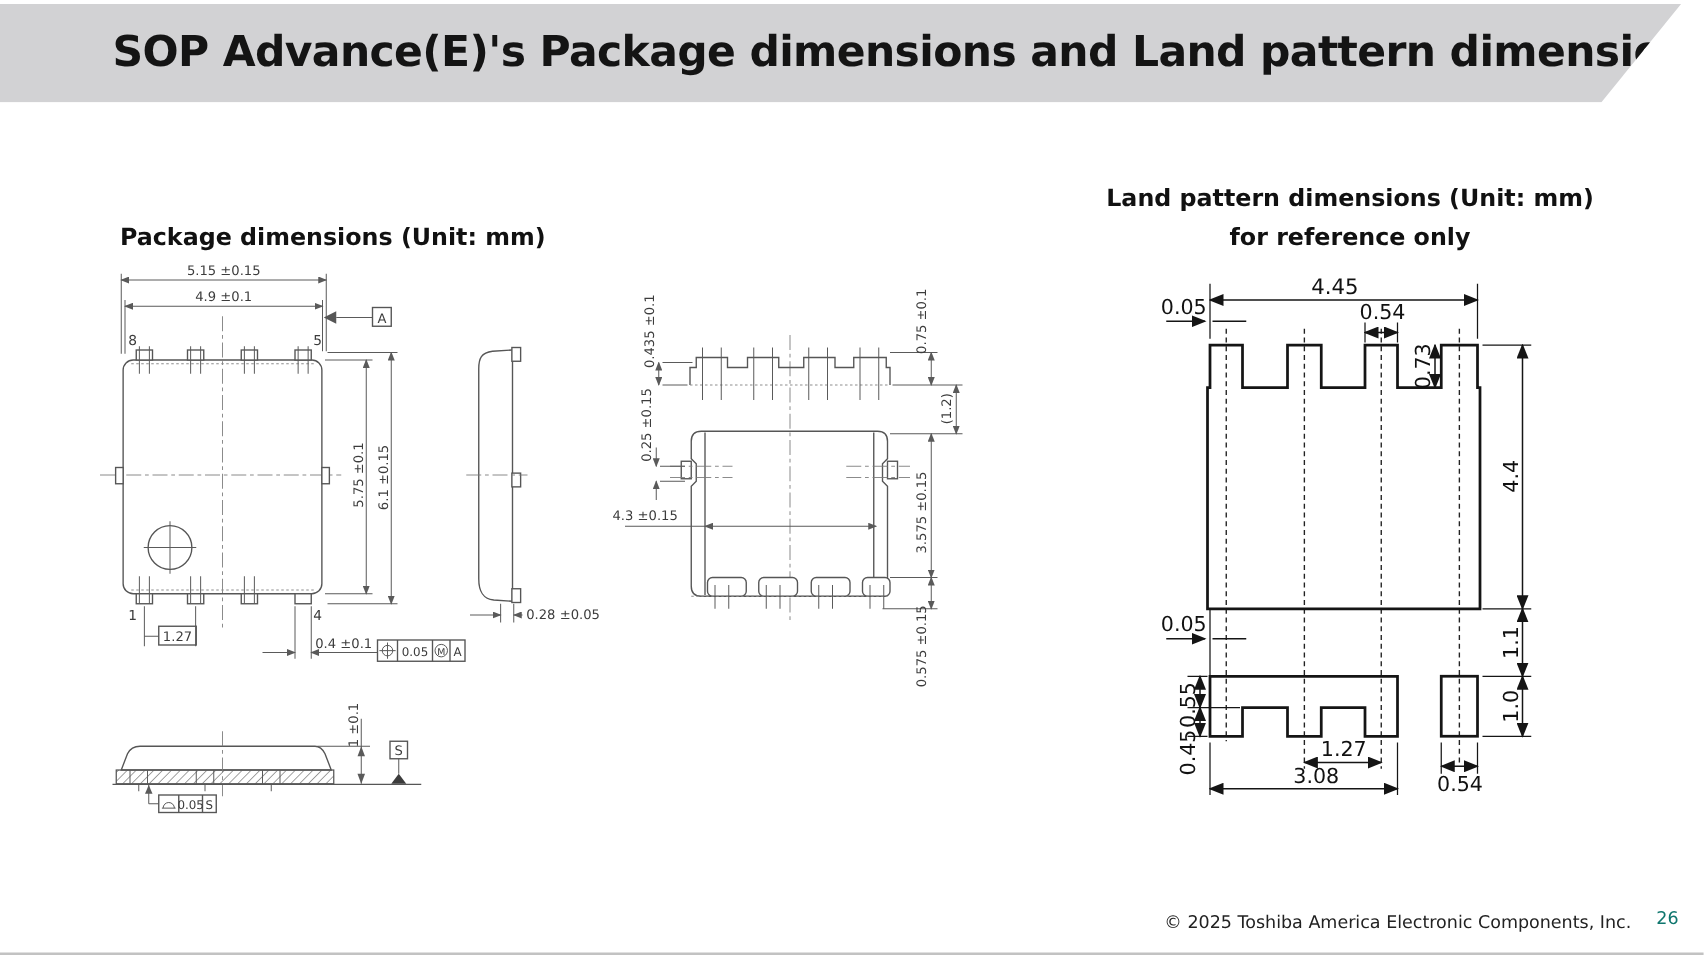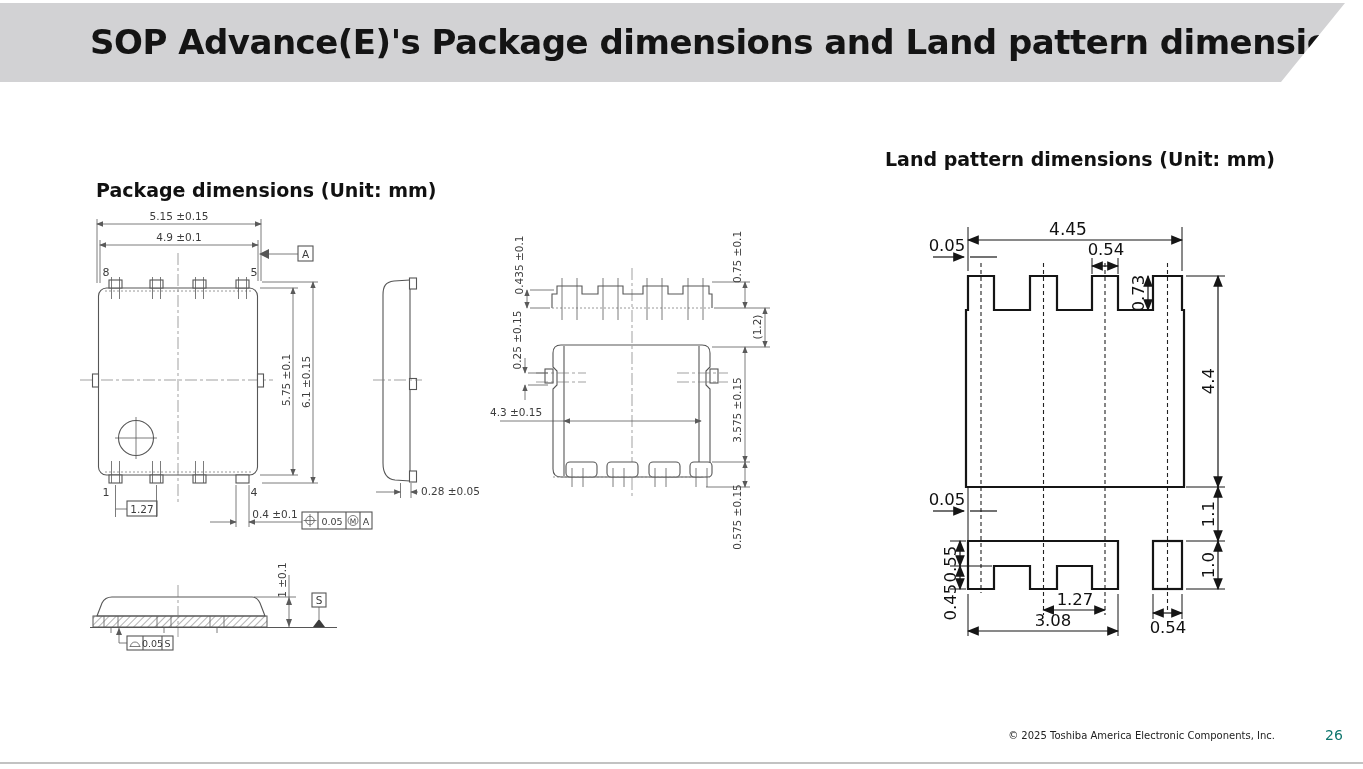--- a/index.html
+++ b/index.html
@@ -6,21 +6,21 @@
   body{width:1363px;height:769px;position:relative;background:#ffffff;overflow:hidden;
        font-family:"DejaVu Sans", sans-serif;}
   .banner{position:absolute;left:0;top:3px;width:1363px;height:79px;background:#d2d2d4;
           clip-path:polygon(0 0,1345px 0,1281px 100%,0 100%);}
   .banner h1{margin:0;padding:0 0 0 90px;line-height:79px;font-size:34px;font-weight:bold;
              color:#141414;letter-spacing:-0.5px;white-space:nowrap;}
   .sec-head{position:absolute;font-weight:bold;color:#111;font-size:19px;}
   .sec-head.left{left:96px;top:144px;margin-top:35px;}
   .sec-head.right{left:880px;top:144px;width:400px;text-align:center;line-height:31px;}
   .drawing{position:absolute;}
-  .footer{position:absolute;top:730px;right:88px;font-size:10px;color:#222;text-align:center;}
+  .footer{position:absolute;top:730px;right:58px;font-size:14px;color:#222;text-align:center;}
   .pageno{position:absolute;top:727px;left:1325px;font-size:14px;color:#0f766e;}
   .botline{position:absolute;left:0;top:762px;width:1363px;height:2px;background:#c2c2c2;}
   
   .ln  {stroke:#565656;stroke-width:1.1;fill:none;}
   .lnf {stroke:#565656;stroke-width:1.1;fill:#ffffff;}
   .dim {stroke:#5a5a5a;stroke-width:0.8;fill:none;}
   .cl  {stroke:#7a7a7a;stroke-width:0.7;stroke-dasharray:12 3 3 3;fill:none;}
   .ser {stroke:#8d8d8d;stroke-width:0.9;stroke-dasharray:2 2;fill:none;}
   .txt {font:10.5px "DejaVu Sans",sans-serif;fill:#3c3c3c;}
   .pin {font:11px "DejaVu Sans",sans-serif;fill:#3c3c3c;}
@@ -35,20 +35,21 @@
 </head>
 <body>
 
 <div class="banner">
   <h1>SOP Advance(E)'s Package dimensions and Land pattern dimensions</h1>
 </div>
 
 <div class="sec-head left">Package dimensions (Unit: mm)</div>
 <div class="sec-head right">
   <div>Land pattern dimensions (Unit: mm)</div>
+  <div>for reference only</div>
 </div>
 
 <svg class="drawing" style="left:70px;top:195px" width="420" height="480" viewBox="0 0 420 480">
   <defs>
     <marker id="ag" orient="auto-start-reverse" markerWidth="9" markerHeight="7" refX="8" refY="3.5" viewBox="0 0 9 7">
       <path d="M0,0 L9,3.5 L0,7 Z" fill="#5a5a5a"></path>
     </marker>
     <pattern id="hatch" width="5" height="5" patternUnits="userSpaceOnUse" patternTransform="rotate(45)">
       <line x1="0" y1="0" x2="0" y2="5" stroke="#6a6a6a" stroke-width="1"></line>
     </pattern>

